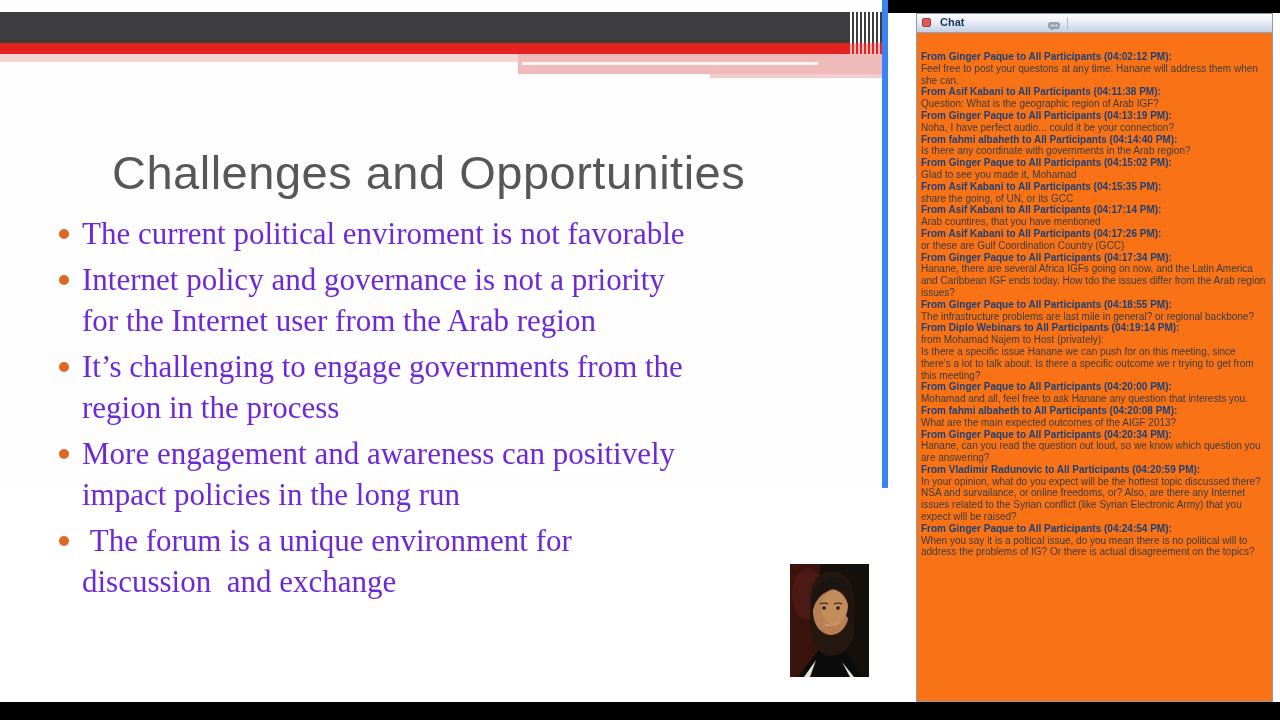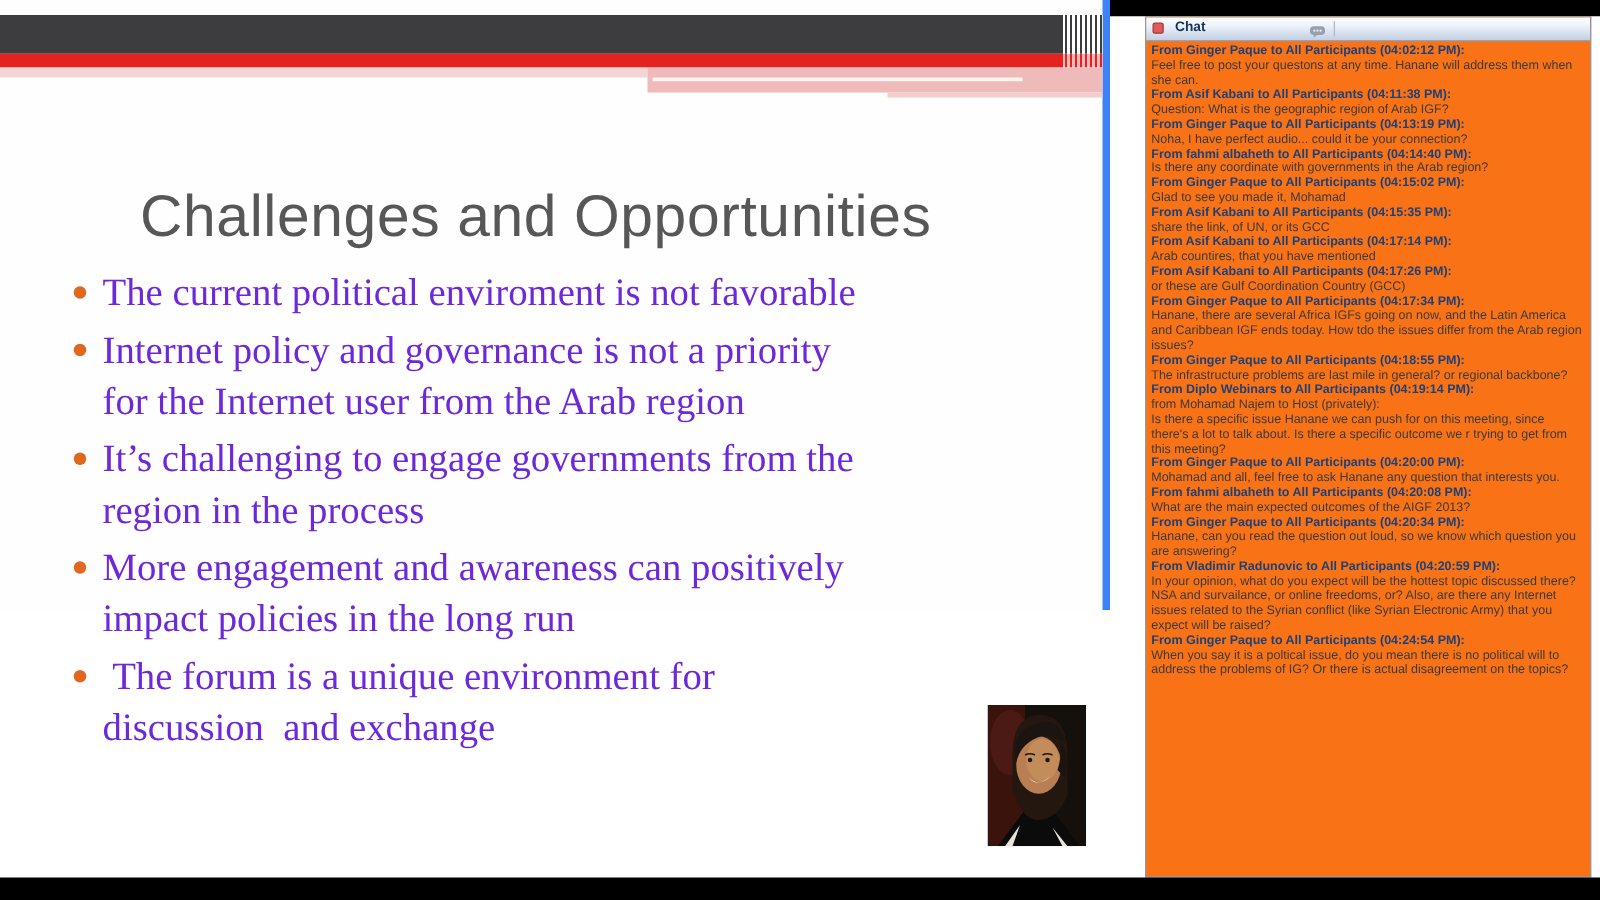--- a/index.html
+++ b/index.html
@@ -42,21 +42,21 @@
   .chat{position:absolute;left:916px;top:13px;width:357px;height:689px;
         background:#f97316;border:1px solid #8f9aa6;box-sizing:border-box;}
   .chat-header{position:relative;height:18px;
       background:linear-gradient(#ffffff 0%,#eef3f9 35%,#d6e0ee 70%,#c3d0e3 100%);
       border-bottom:1px solid #93a3bd;}
   .chat-tab-icon{position:absolute;left:5px;top:4px;width:9px;height:9px;border-radius:2px;
       background:#e05a5a;border:1px solid #a93636;box-sizing:border-box;}
   .chat-title{position:absolute;left:23px;top:2px;font-size:11px;font-weight:bold;color:#16325c;}
   .chat-bubble-icon{position:absolute;left:130px;top:4px;}
   .chat-sep{position:absolute;left:150px;top:3px;width:1px;height:12px;background:#aeb9c9;}
-  .chat-body{padding:2px 6px 2px 4px;height:664px;overflow:hidden;}
+  .chat-body{padding:2px 6px 2px 4px;height:664px;overflow:hidden;margin-top:16px;}
   .msg-hdr{font-size:10px;line-height:11.8px;font-weight:bold;color:#1c4077;}
   .msg-body{font-size:10px;line-height:11.8px;color:#3b3b3b;white-space:pre-wrap;}
 </style>
 </head>
 <body>
 
 <div class="stage">
 
   <div class="bar-top"></div>
 
@@ -153,21 +153,21 @@
         <div>
           <div class="msg-hdr">From fahmi albaheth to All Participants (04:14:40 PM):</div>
           <div class="msg-body">Is there any coordinate with governments in the Arab region?</div>
         </div>
         <div>
           <div class="msg-hdr">From Ginger Paque to All Participants (04:15:02 PM):</div>
           <div class="msg-body">Glad to see you made it, Mohamad</div>
         </div>
         <div>
           <div class="msg-hdr">From Asif Kabani to All Participants (04:15:35 PM):</div>
-          <div class="msg-body">share the link, of UN, or its GCC</div>
+          <div class="msg-body">share the going, of UN, or its GCC</div>
         </div>
         <div>
           <div class="msg-hdr">From Asif Kabani to All Participants (04:17:14 PM):</div>
           <div class="msg-body">Arab countires, that you have mentioned</div>
         </div>
         <div>
           <div class="msg-hdr">From Asif Kabani to All Participants (04:17:26 PM):</div>
           <div class="msg-body">or these are Gulf Coordination Country (GCC)</div>
         </div>
         <div>

